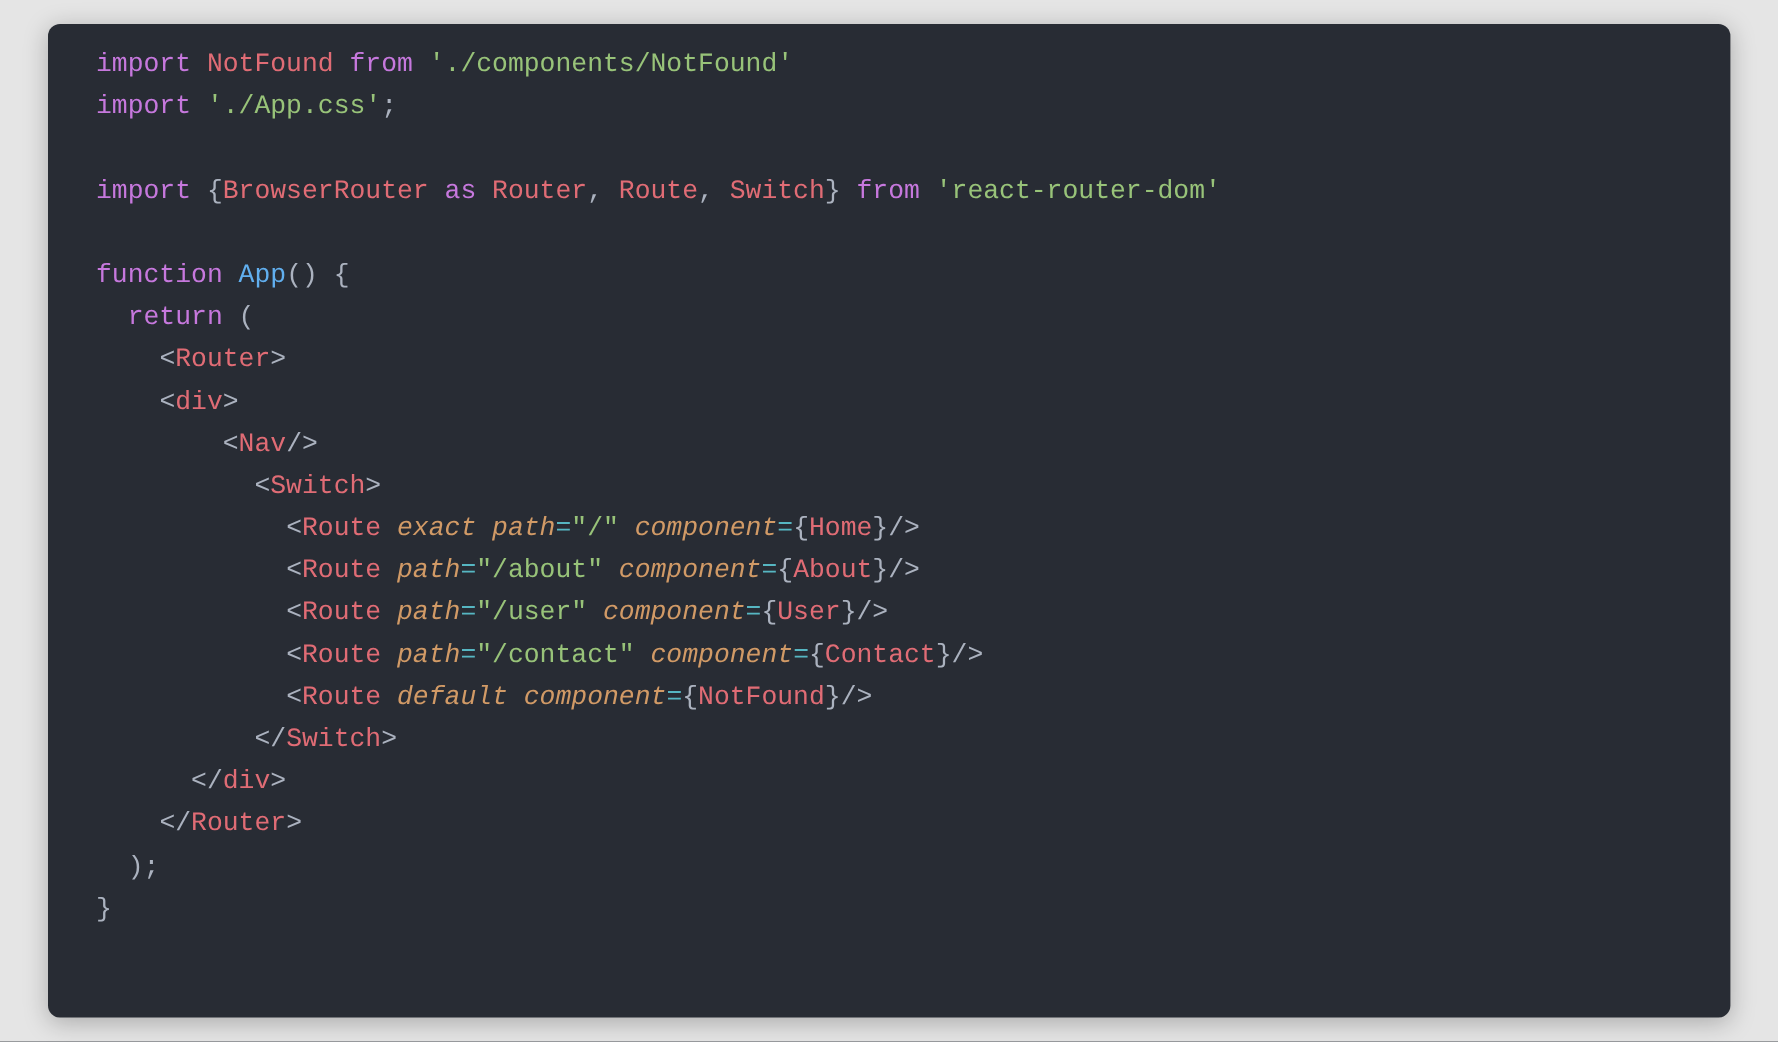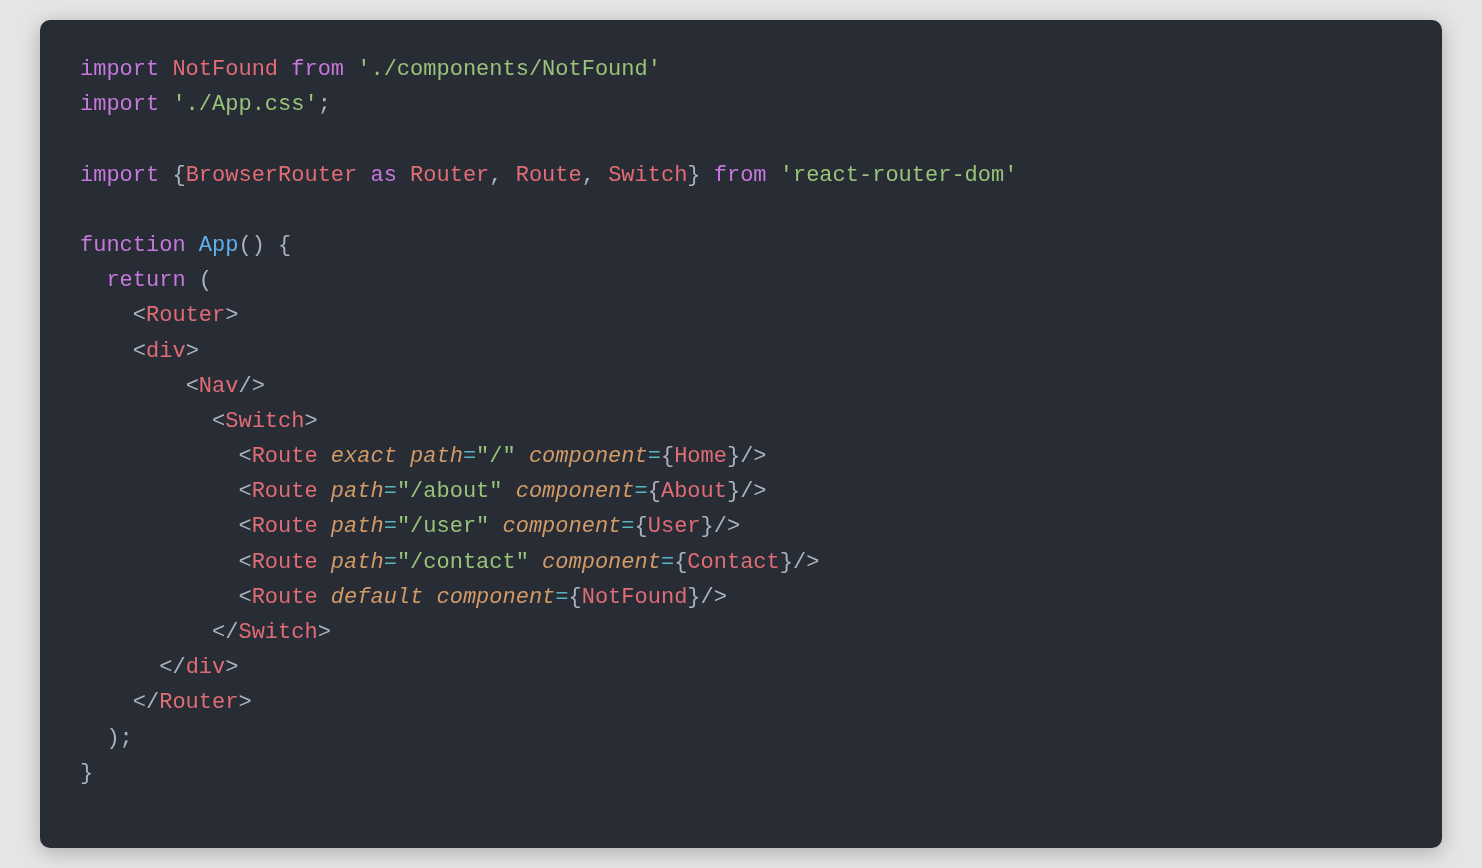--- a/index.html
+++ b/index.html
@@ -10,21 +10,21 @@
     body {
       background: #e5e5e5;
       padding: 20px 40px;
       font-family: 'SF Mono', 'Monaco', 'Menlo', 'Consolas', 'Courier New', monospace;
       width: 1482px;
       height: 868px;
     }
     .code-block {
       background: #282c34;
       border-radius: 10px;
-      padding: 32px 40px;
+      padding: 16px 40px;
       box-shadow: 0 4px 20px rgba(0,0,0,0.25);
       height: 100%;
     }
     pre {
       font-family: inherit;
       font-size: 22px;
       line-height: 1.6;
       color: #abb2bf;
       white-space: pre;
     }

